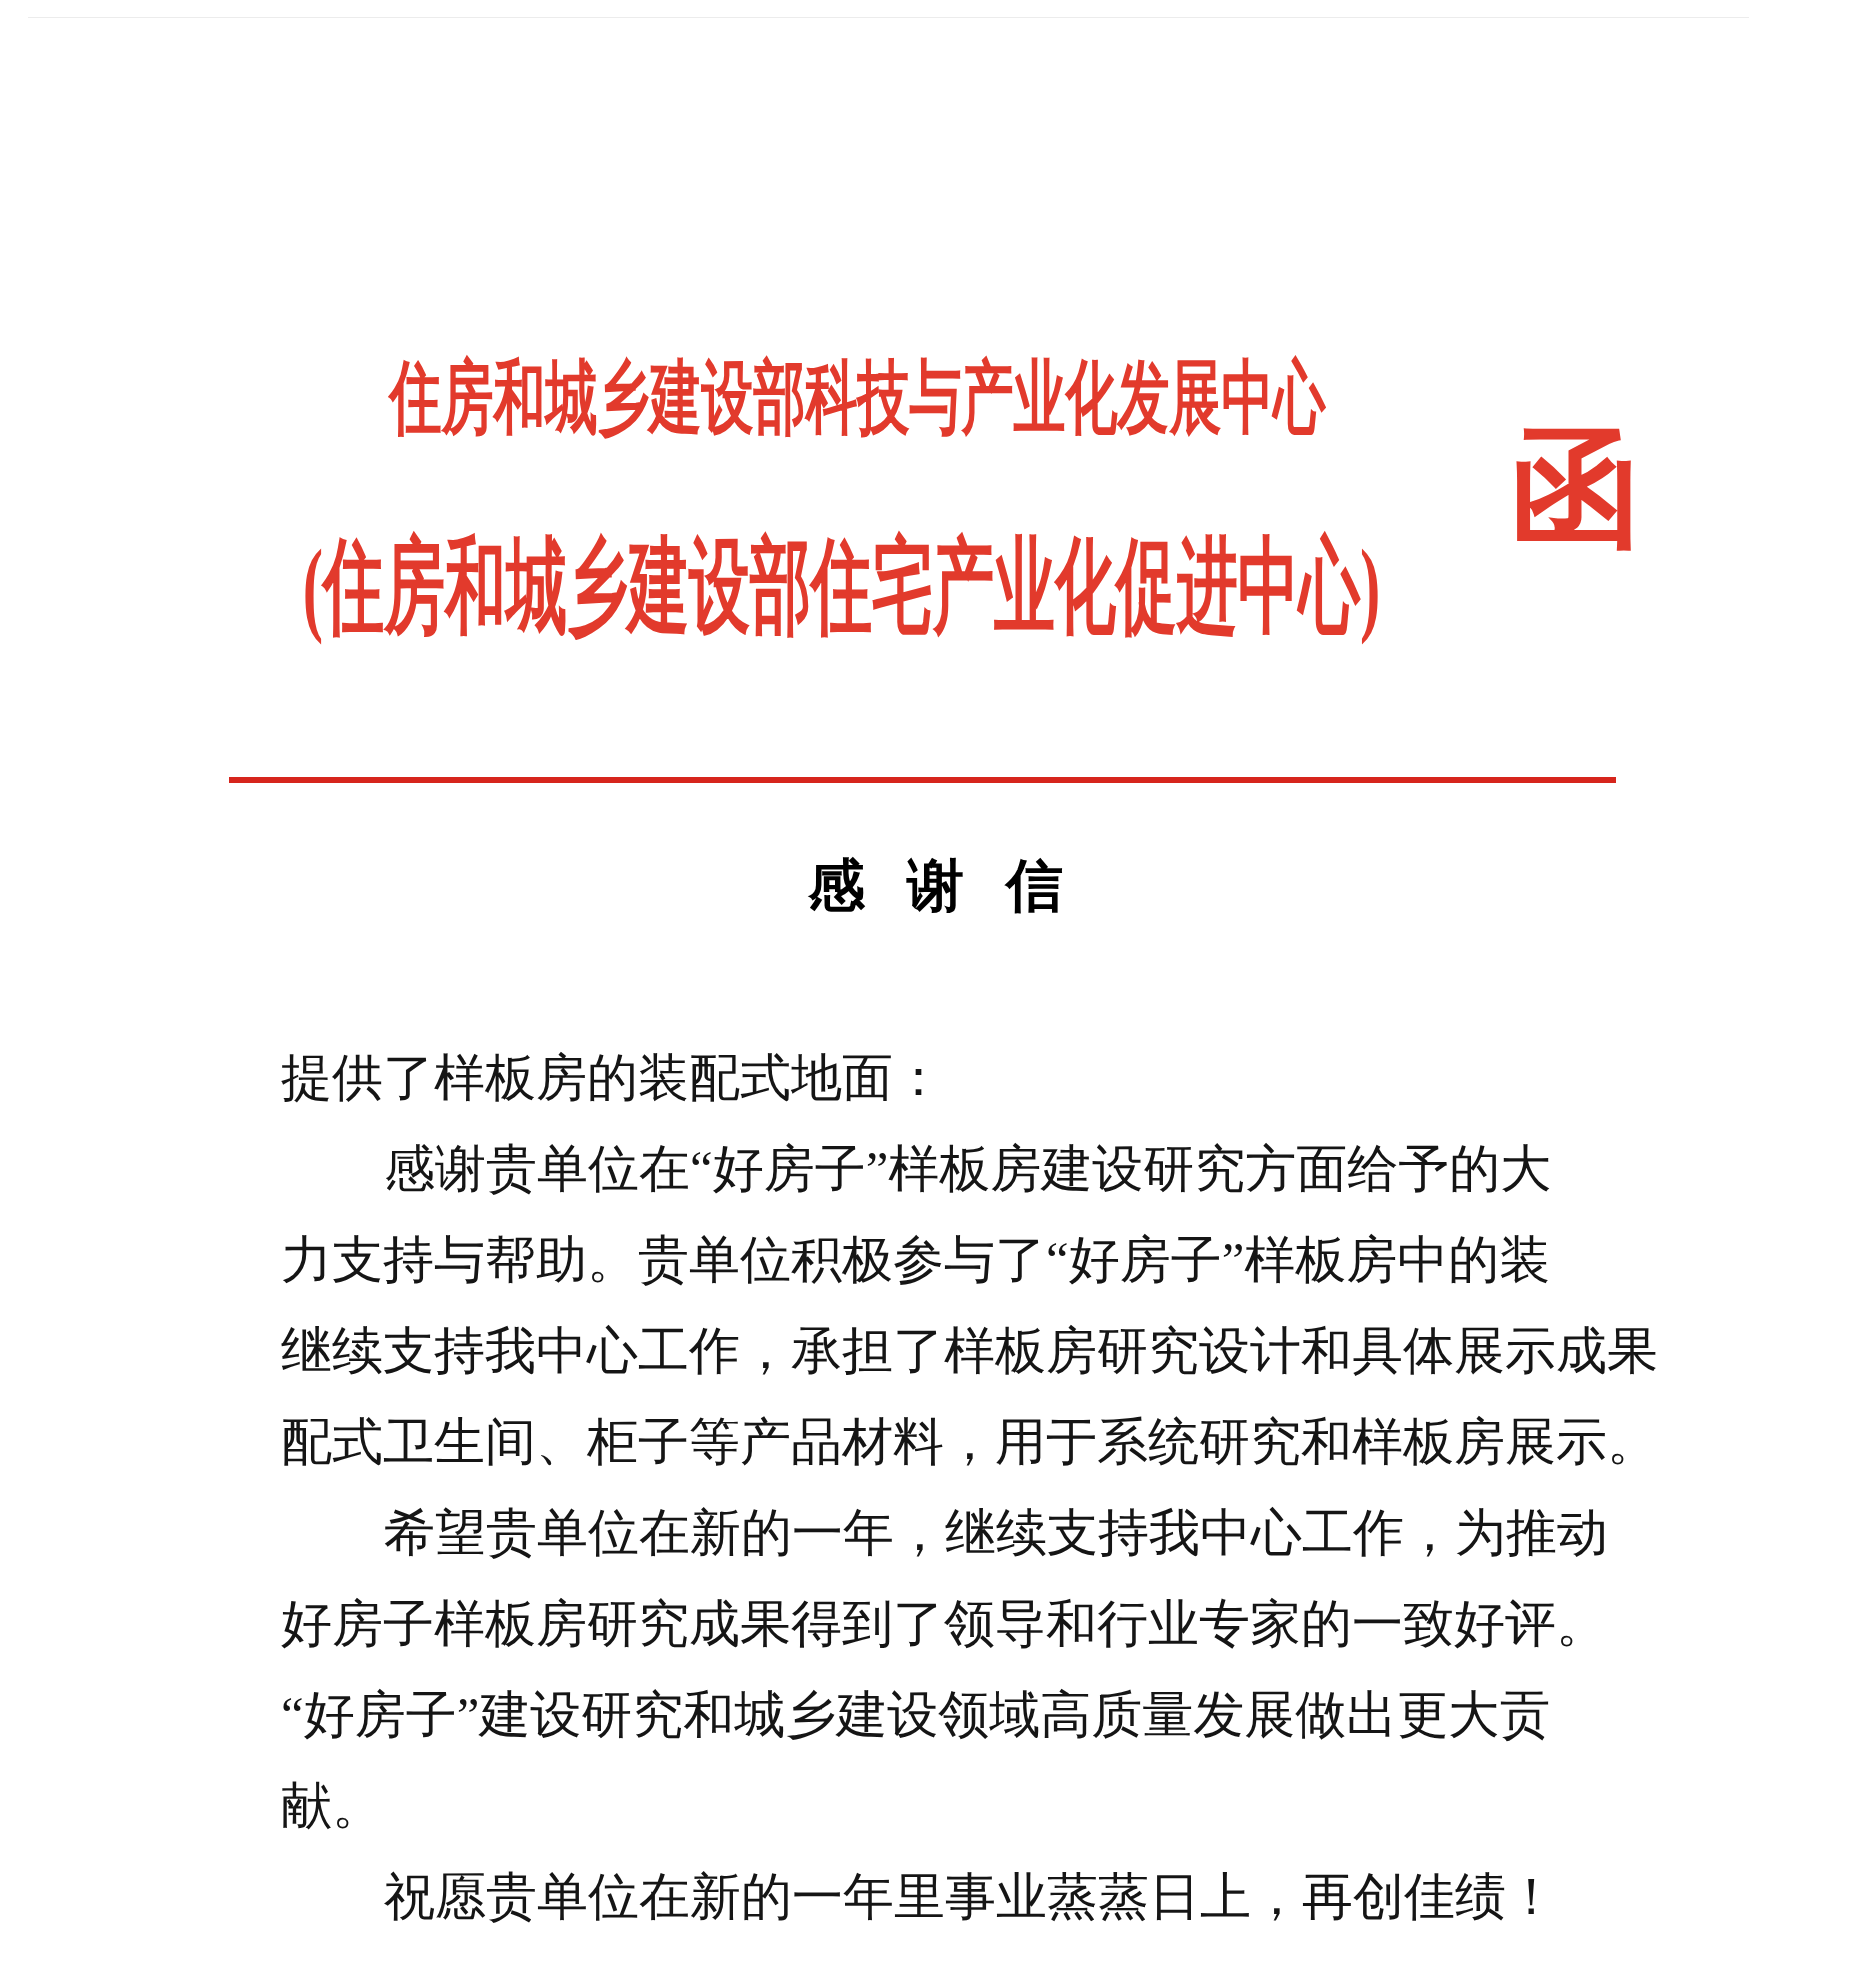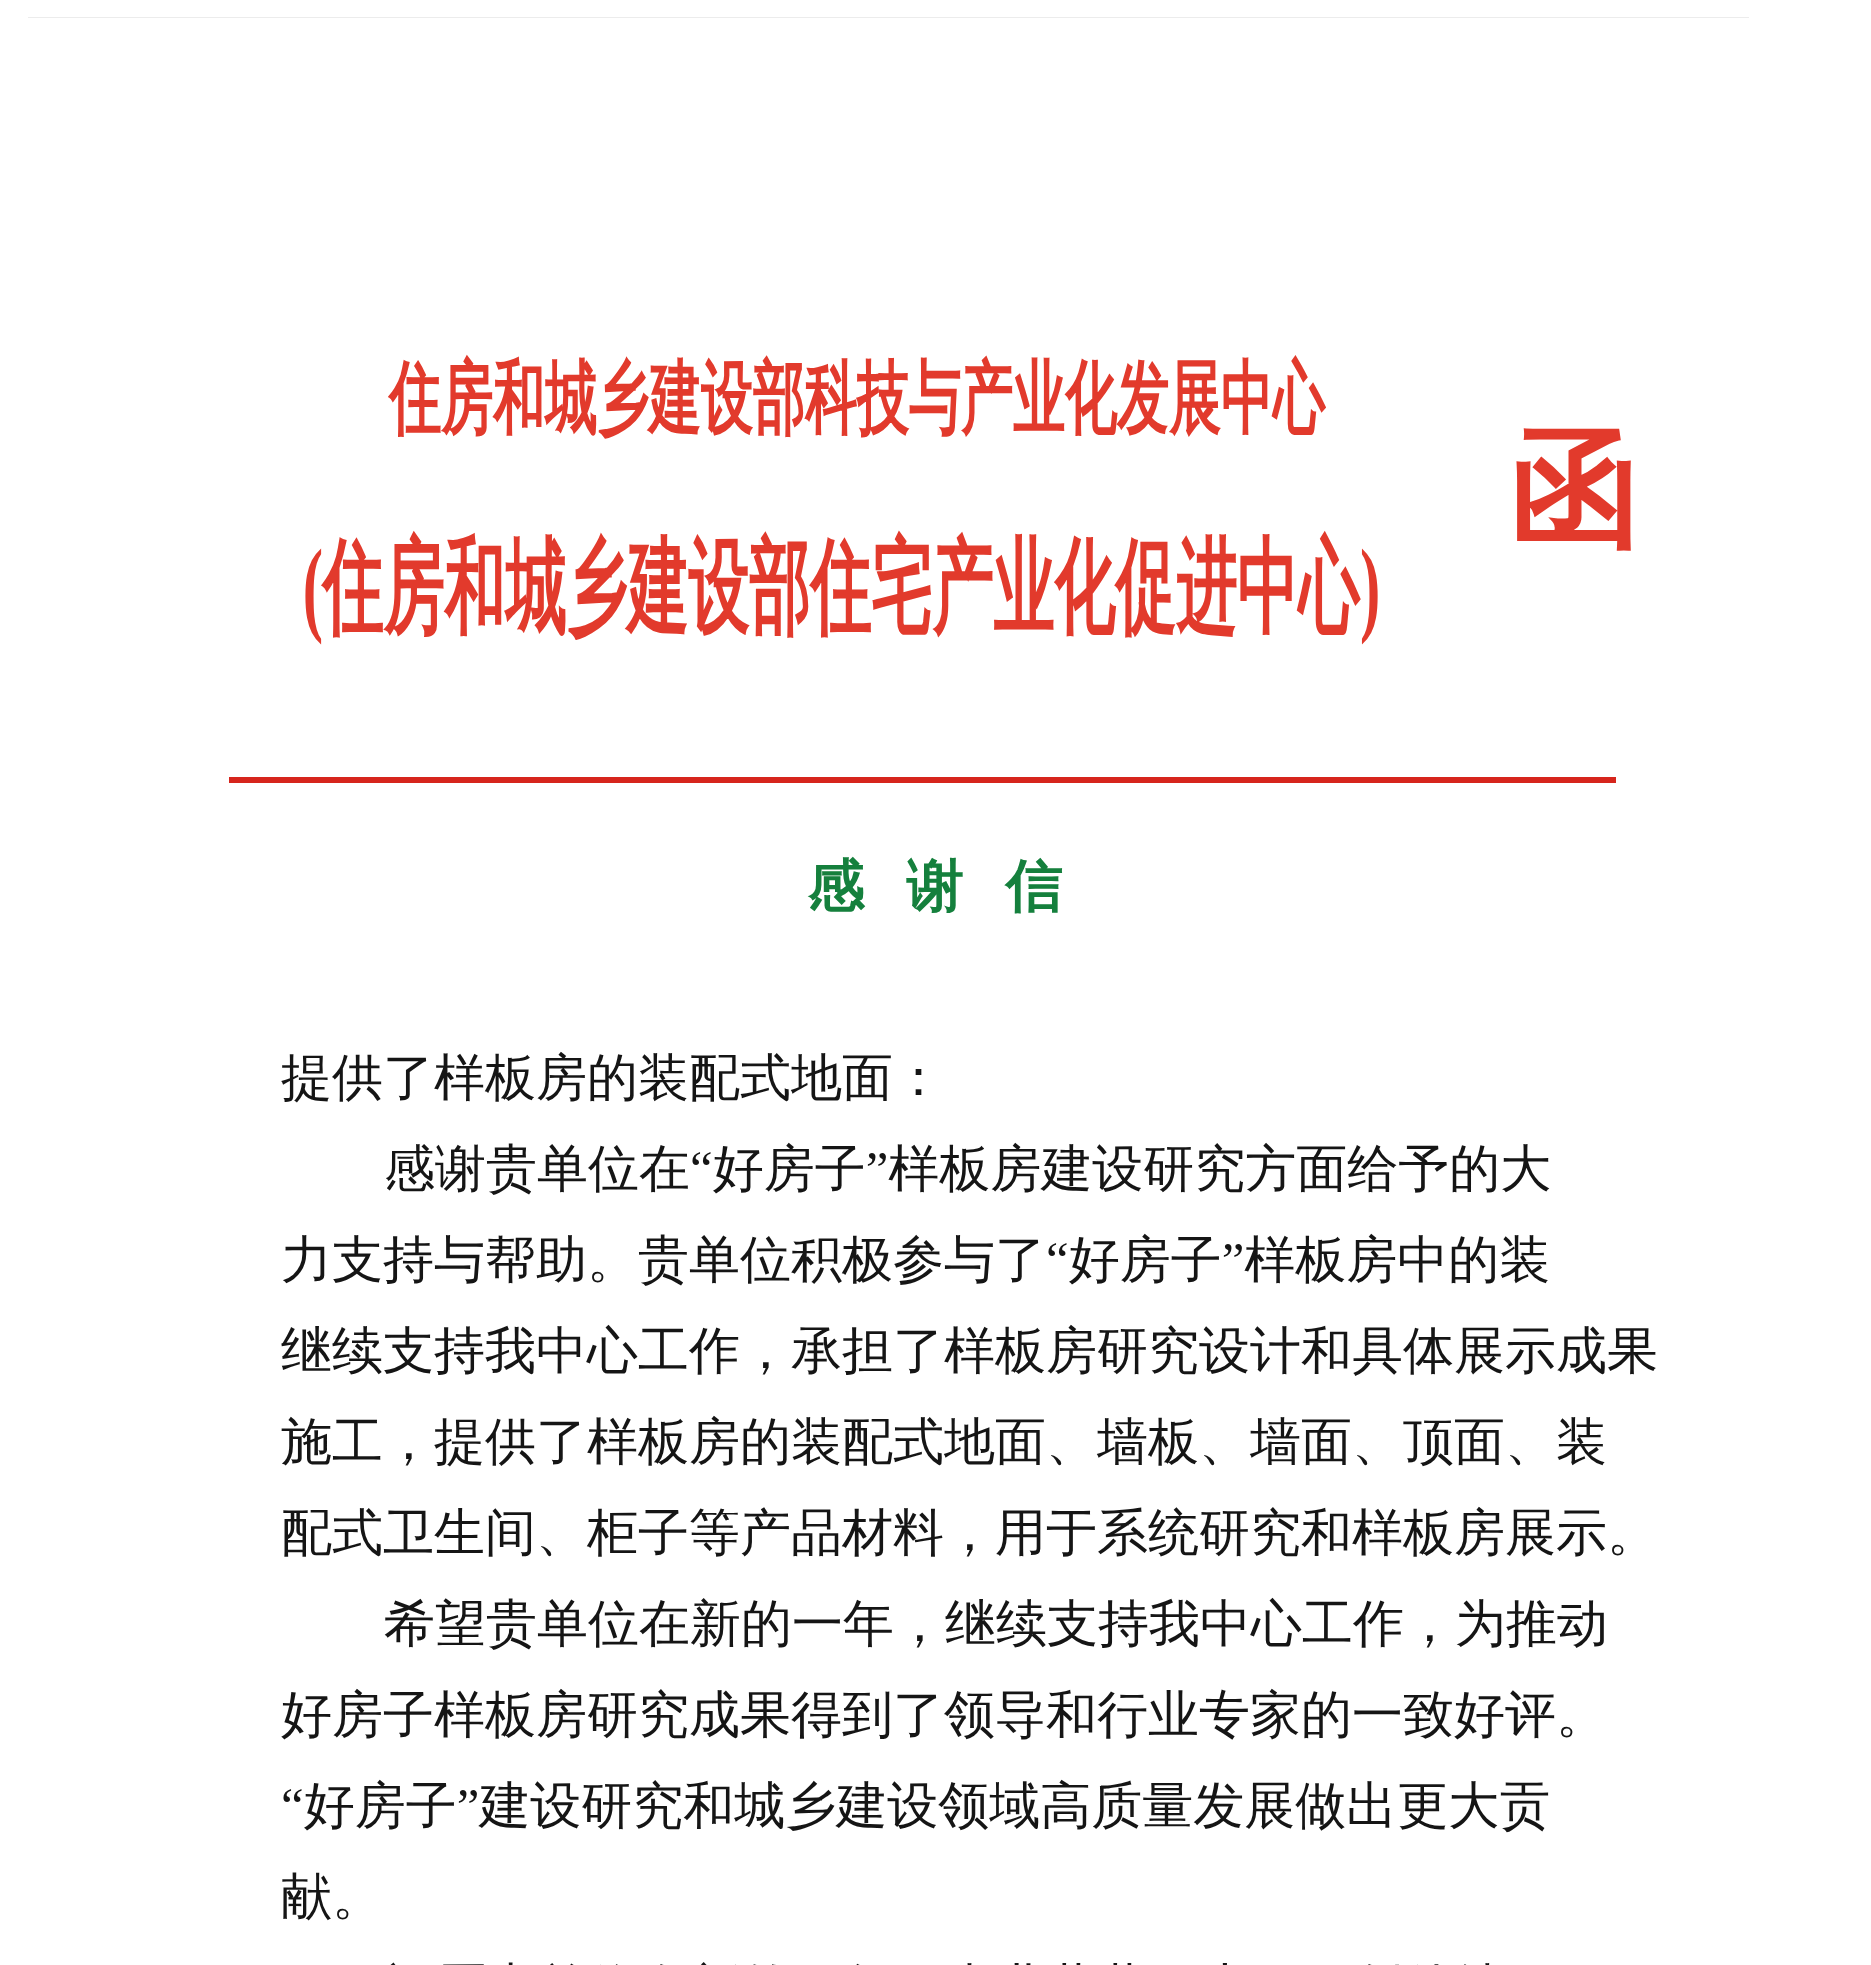--- a/index.html
+++ b/index.html
@@ -84,21 +84,21 @@
     position: absolute;
     left: 0; top: 848px;
     width: 1871px;
     text-align: center;
     font-family: "Liberation Sans", "DejaVu Sans", sans-serif;
     font-weight: 800;
     font-size: 57px;
     letter-spacing: 42px;
     padding-left: 42px;
     box-sizing: border-box;
-    color: #15803d;
+    color: #000000;
     white-space: nowrap;
   }
 
   
   .body-block {
     position: absolute;
     left: 281px; top: 1033px;
     width: 1348px;
     font-size: 51px;
     line-height: 91px;
@@ -130,21 +130,20 @@
 
   <div class="red-divider"></div>
 
   <div class="letter-title">感谢信</div>
 
   <div class="body-block">
     <div class="body-line">提供了样板房的装配式地面：</div>
     <div class="body-line indent">感谢贵单位在“好房子”样板房建设研究方面给予的大</div>
     <div class="body-line">力支持与帮助。贵单位积极参与了“好房子”样板房中的装</div>
     <div class="body-line">继续支持我中心工作，承担了样板房研究设计和具体展示成果</div>
-    <div class="body-line">施工，提供了样板房的装配式地面、墙板、墙面、顶面、装</div>
     <div class="body-line">配式卫生间、柜子等产品材料，用于系统研究和样板房展示。</div>
     <div class="body-line indent">希望贵单位在新的一年，继续支持我中心工作，为推动</div>
     <div class="body-line">好房子样板房研究成果得到了领导和行业专家的一致好评。</div>
     <div class="body-line">“好房子”建设研究和城乡建设领域高质量发展做出更大贡</div>
     <div class="body-line">献。</div>
     <div class="body-line indent">祝愿贵单位在新的一年里事业蒸蒸日上，再创佳绩！</div>
   </div>
 
 </div>
 

